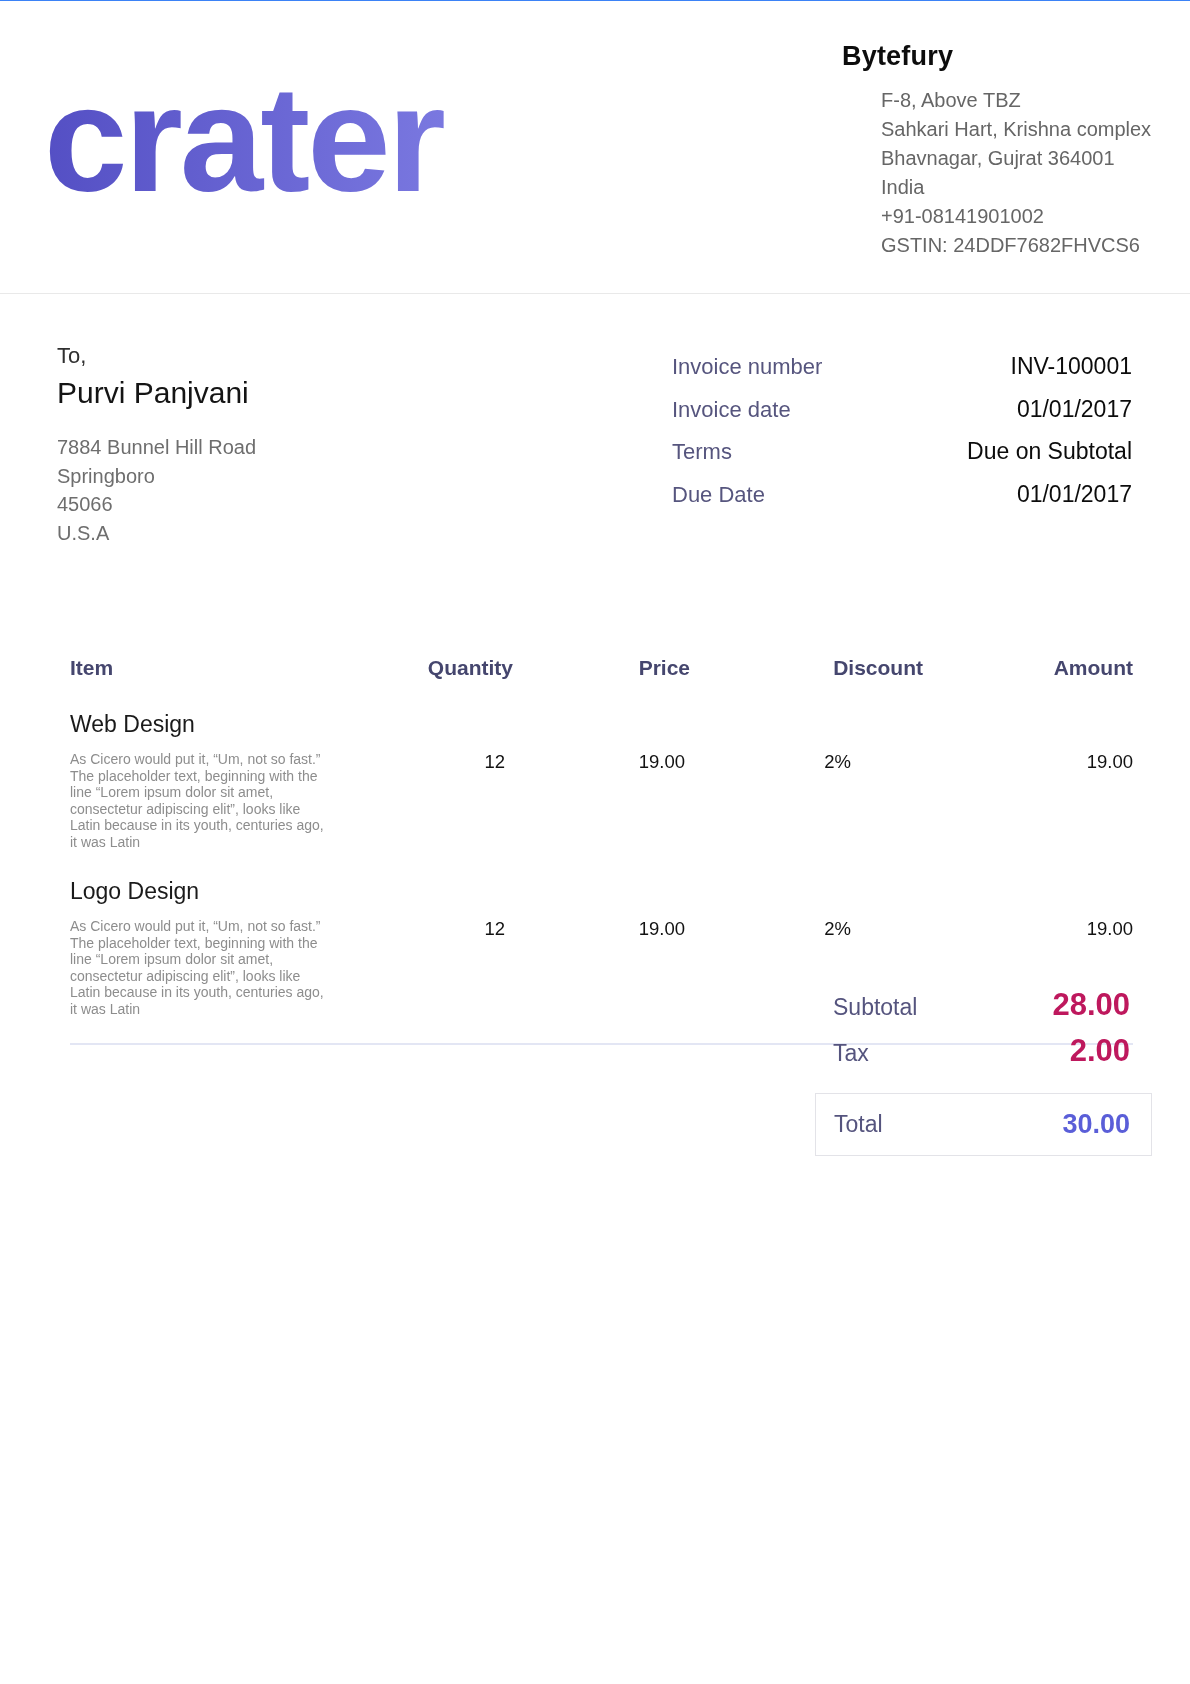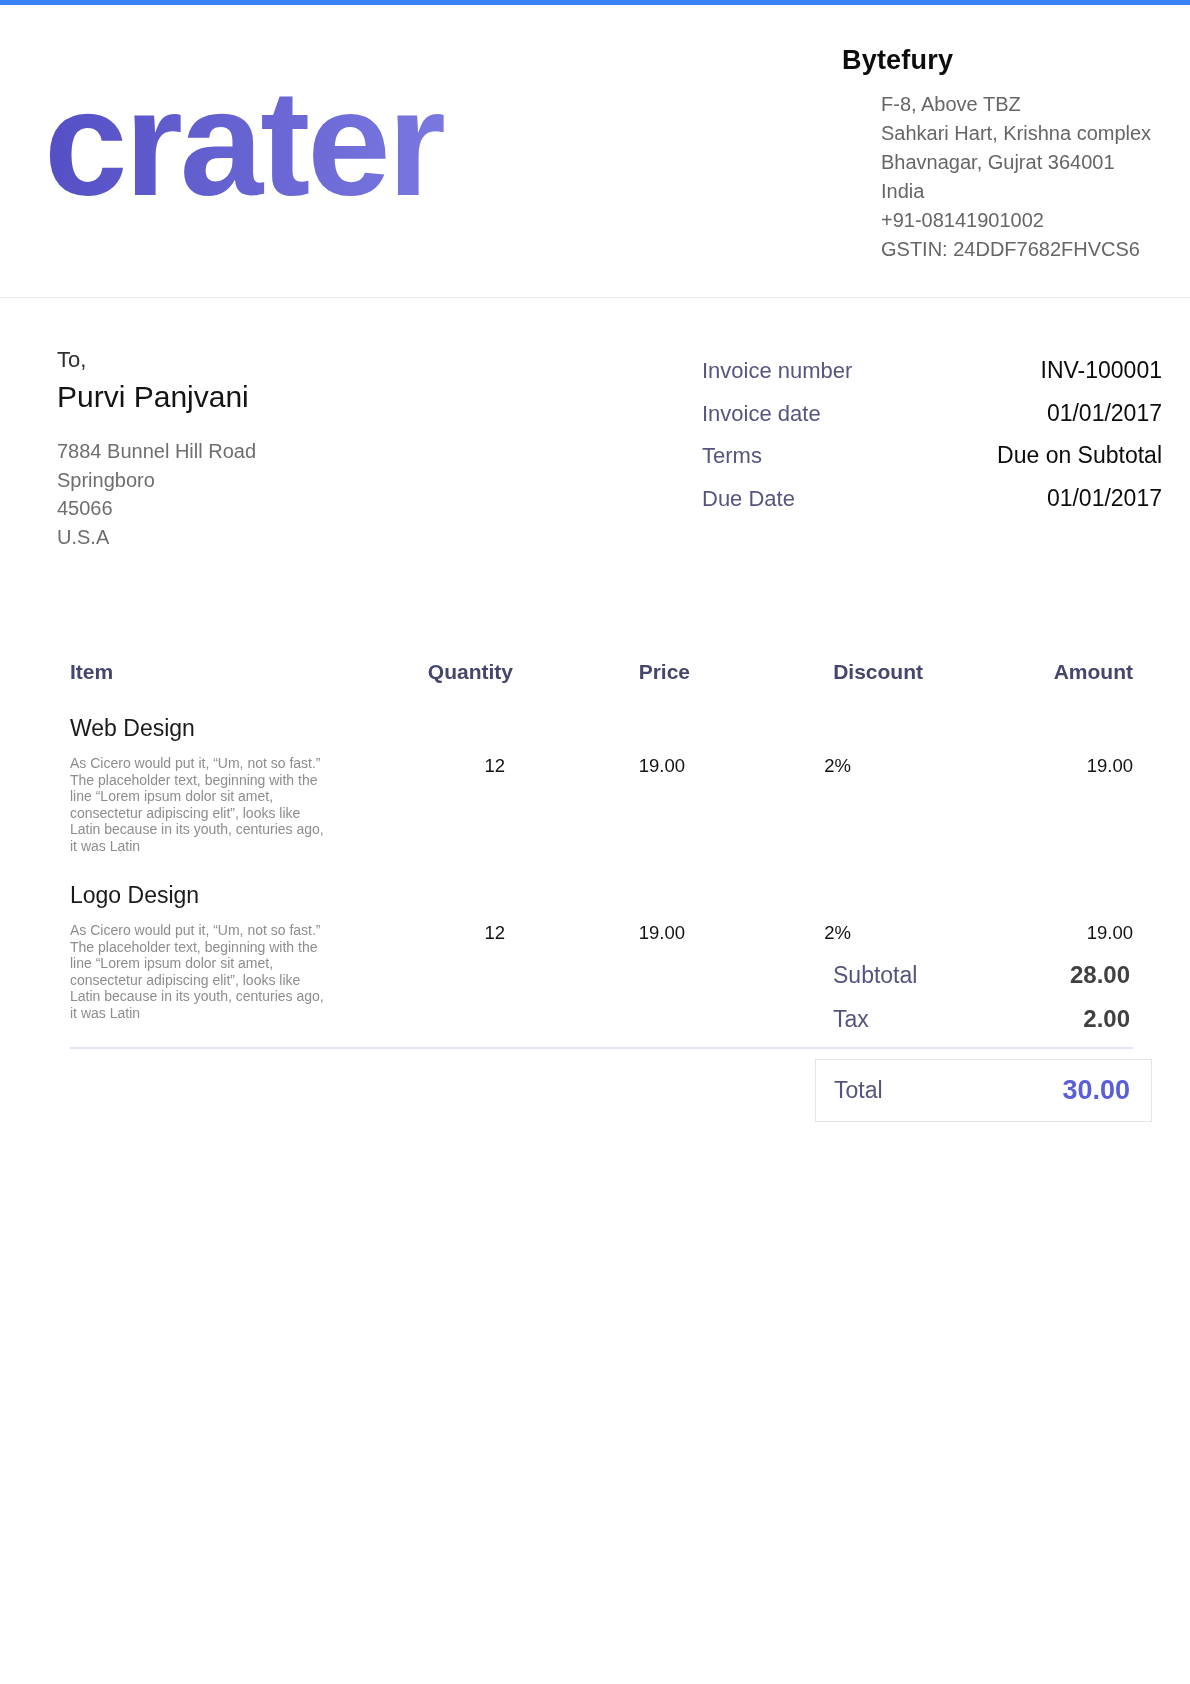--- a/index.html
+++ b/index.html
@@ -4,21 +4,21 @@
 <style>
   * { margin: 0; padding: 0; box-sizing: border-box; }
   html, body { background: #ffffff; }
   body {
     width: 1190px; height: 1684px;
     position: relative;
     font-family: "Liberation Sans", sans-serif;
     color: #111;
     overflow: hidden;
   }
-  .page { position: absolute; inset: 0; background: #fff; border-top: 5px solid #3b82f6; }
+  .page { position: absolute; inset: 0; background: #fff; border-top: 1px solid #3b82f6; }
 
   
   .header {
     position: absolute; top: 0; left: 0; right: 0; height: 293px;
     border-bottom: 1px solid #e9e9e9;
     background: #fff;
   }
   .logo-wrap { position: absolute; left: 44px; top: 62px; width: 500px; height: 175px; }
   .company {
     position: absolute; left: 842px; top: 38px; width: 320px;
@@ -33,21 +33,21 @@
   }
 
   
   .bill-to { position: absolute; left: 57px; top: 340px; width: 480px; }
   .to-label { font-size: 22px; color: #2f2f2f; line-height: 30px; }
   .to-name { font-size: 30px; color: #141414; line-height: 40px; margin-top: 2px; }
   .to-address { margin-top: 20px; }
   .to-address div { font-size: 20px; color: #6e6e6e; line-height: 28.5px; }
 
   
-  .meta { position: absolute; left: 702px; top: 352px; width: 460px; }
+  .meta { position: absolute; left: 672px; top: 352px; width: 460px; }
   .meta-row { display: flex; justify-content: space-between; align-items: baseline; line-height: 26px; margin-bottom: 15.5px; }
   .meta-label { font-size: 22px; color: #56557e; }
   .meta-value { font-size: 23px; color: #0c0c0c; }
 
   
   .items { position: absolute; left: 70px; top: 655px; width: 1063px; }
   .thead, .trow-grid {
     display: grid;
     grid-template-columns: 1fr 145px 133px 189px 166px;
     gap: 44px;
@@ -65,27 +65,27 @@
   }
   .cell.num { font-size: 18.5px; color: #121212; padding-top: 42px; }
   .cell.discount { padding-right: 72px; }
   .cell.qty { padding-right: 8px; }
   .cell.price { padding-right: 5px; }
   .table-divider {
     margin-top: 20px; height: 2px; background: #e3e6f4; width: 100%;
   }
 
   
-  .totals { position: absolute; left: 815px; top: 956px; width: 337px; }
+  .totals { position: absolute; left: 815px; top: 990px; width: 337px; }
   .totals-row {
     display: flex; justify-content: space-between; align-items: baseline;
     padding: 0 22px 0 18px; line-height: 28px; margin-bottom: 16px;
   }
   .totals-label { font-size: 23px; color: #55547e; }
-  .totals-value { font-size: 24px; font-weight: 700; color: #404040; }
+  .totals-value { font-size: 31px; font-weight: 700; color: #be185d; }
   .total-box {
     margin-top: 26px; height: 63px; border: 1px solid #e3e3e8; background: #fff;
     display: flex; justify-content: space-between; align-items: center;
     padding: 0 21px 0 18px;
   }
   .total-box .totals-label { font-size: 23px; }
   .total-value { font-size: 27px; font-weight: 700; color: #5a5ed8; }
 </style>
 </head>
 <body>

